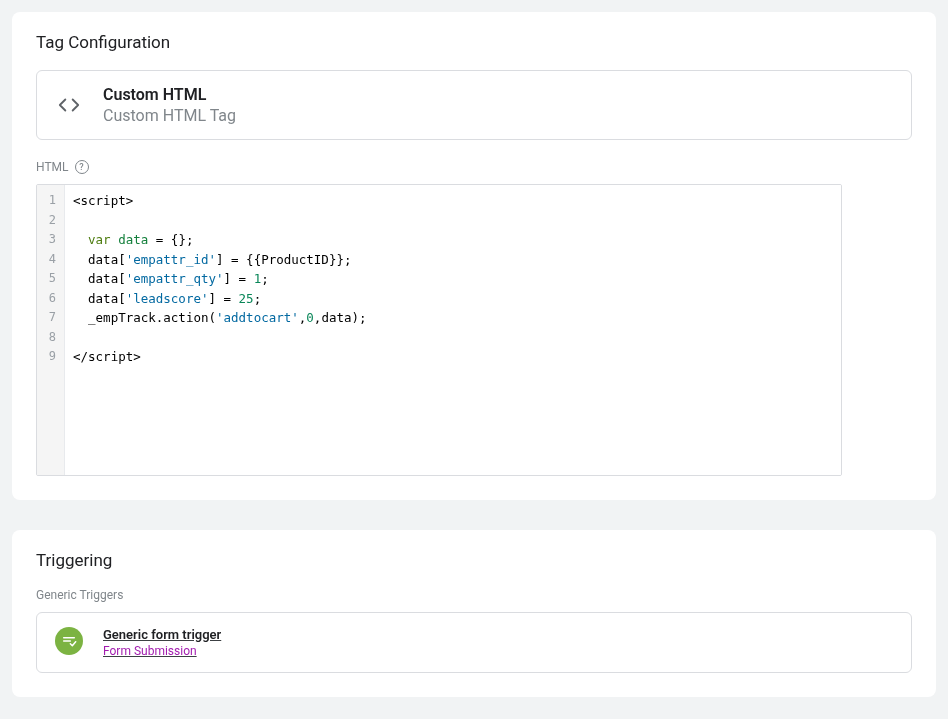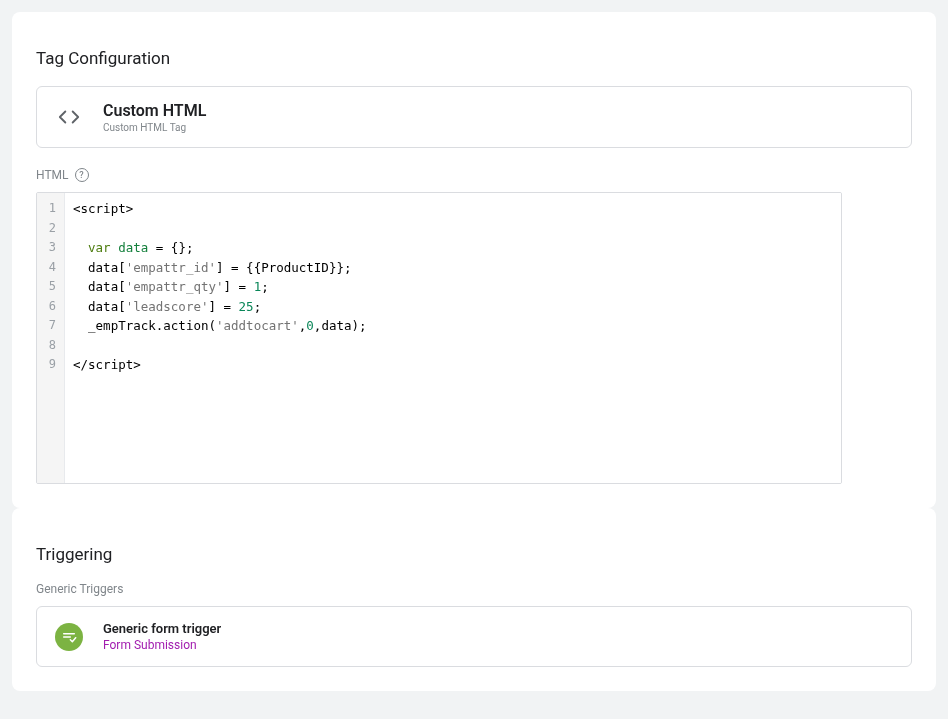--- a/index.html
+++ b/index.html
@@ -11,22 +11,22 @@
       font-family: -apple-system, BlinkMacSystemFont, "Segoe UI", Roboto, Helvetica, Arial, sans-serif;
       background: #f1f3f4;
       padding: 12px;
       width: 948px;
       height: 719px;
       color: #3c4043;
     }
     .card {
       background: #ffffff;
       border-radius: 8px;
-      padding: 36px 24px 24px 24px;
-      margin-bottom: 0;
+      padding: 20px 24px 24px 24px;
+      margin-bottom: 30px;
     }
     .card-title {
       font-size: 17px;
       font-weight: 400;
       color: #202124;
       margin-bottom: 18px;
     }
     .section-label {
       font-size: 12px;
       color: #80868b;
@@ -59,21 +59,21 @@
       display: flex;
       flex-direction: column;
       gap: 2px;
     }
     .tag-type-title {
       font-size: 16px;
       font-weight: 600;
       color: #202124;
     }
     .tag-type-subtitle {
-      font-size: 10px;
+      font-size: 16px;
       color: #80868b;
     }
     .help-icon {
       width: 14px;
       height: 14px;
       border: 1.3px solid #80868b;
       border-radius: 50%;
       display: inline-flex;
       align-items: center;
       justify-content: center;
@@ -110,30 +110,30 @@
       flex: 1;
       min-height: 290px;
       white-space: pre;
     }
     .code-line {
       height: 19.5px;
     }
     .tok-tag { color: #000000; }
     .tok-keyword { color: #4d7c0f; }
     .tok-var { color: #15803d; }
-    .tok-string { color: #737373; }
+    .tok-string { color: #0369a1; }
     .tok-number { color: #098658; }
     .tok-punct { color: #000000; }
     .trigger-box {
       border: 1px solid #dadce0;
       border-radius: 6px;
       padding: 14px 18px;
       display: flex;
-      align-items: center;
       gap: 20px;
+      text-decoration: underline;
     }
     .trigger-icon {
       width: 28px;
       height: 28px;
       background: #7cb342;
       border-radius: 50%;
       display: flex;
       align-items: center;
       justify-content: center;
     }

